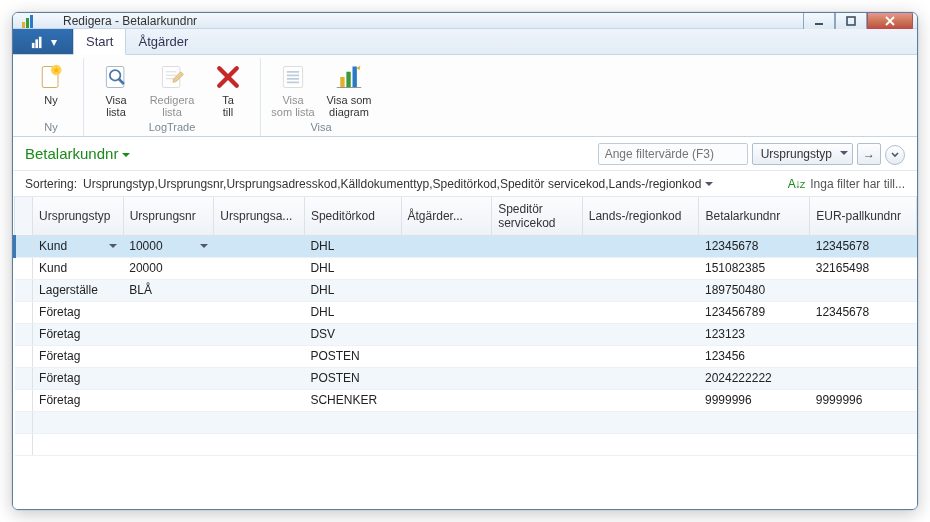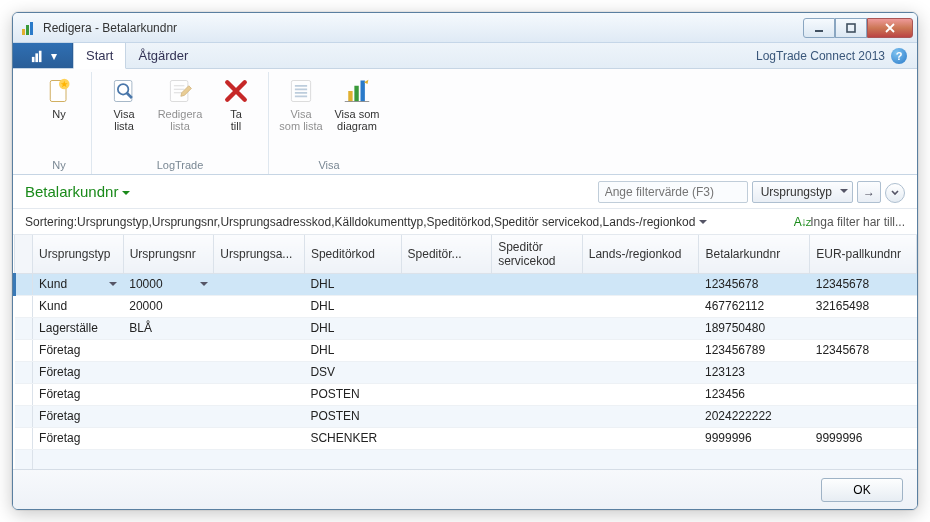--- a/index.html
+++ b/index.html
@@ -16,26 +16,27 @@
     border: 1px solid #5a7fa0;
     border-radius: 6px;
     box-shadow: 0 4px 18px rgba(0,0,0,0.22), 0 0 0 1px rgba(0,0,0,0.05);
     display: flex;
     flex-direction: column;
     overflow: hidden;
     background: linear-gradient(#eaf1f8,#d8e4f0 28px,#fff 29px);
   }
   
   .titlebar {
-    height: 30px;
+    height: 16px;
     display: flex;
     align-items: center;
     padding: 0 4px 0 8px;
     background: linear-gradient(#f5f9fd,#dfeaf5);
     border-bottom: 1px solid #c5d6e8;
+    gap: 20px;
   }
   .titlebar .app-icon { width:16px; height:16px; margin-right:6px; }
   .titlebar .title { flex:1; color:#333; font-size:12px; }
   .win-btns { display:flex; gap:0; }
   .win-btn {
     width:32px; height:20px;
     border:1px solid #8aa6c1;
     background: linear-gradient(#f6fafe,#dce8f3);
     display:flex; align-items:center; justify-content:center;
     font-size:11px; color:#405060;
@@ -78,25 +79,25 @@
     color:#3a577a; font-size:12px;
   }
   .help-icon {
     width:16px; height:16px; border-radius:50%;
     background:radial-gradient(circle at 35% 30%, #7fc3f0,#2a7ac9);
     color:#fff; font-weight:bold; font-size:11px;
     display:flex; align-items:center; justify-content:center;
   }
   
   .ribbon {
-    height:106px;
+    height:82px;
     background:#fdfdfe;
     border-bottom:1px solid #c6d5e4;
     display:flex;
-    padding:3px 6px 0 14px;
+    padding:3px 6px 0 6px;
   }
   .rgroup {
     display:flex; flex-direction:column;
     border-right:1px solid #dfe7ef;
     padding:0 6px;
   }
   .rgroup:last-child { border-right:none; }
   .rgroup-btns { display:flex; gap:4px; flex:1; }
   .rgroup-title {
     text-align:center; font-size:11px; color:#7a8894; padding:2px 0 3px;
@@ -151,21 +152,21 @@
   .chev-circle {
     width:20px; height:20px; border:1px solid #aebfd0; border-radius:50%;
     background:linear-gradient(#fff,#e5ecf3);
     display:flex; align-items:center; justify-content:center;
   }
   
   .sortbar {
     height:26px;
     display:flex; align-items:center;
     padding:0 12px;
-    gap:0;
+    gap:6px;
     border-bottom:1px solid #e4e9ef;
     font-size:12px; color:#333;
     white-space:nowrap;
   }
   .sortbar .keys { flex:1; overflow:hidden; text-overflow:ellipsis; color:#333; }
   .sortbar .keys::after { content:""; display:inline-block; margin-left:4px; border:4px solid transparent; border-top-color:#556; transform:translateY(2px); }
   .sort-icon { color:#1a8a1a; font-size:12px; letter-spacing:-1px; }
   .nofilter { color:#555; }
   
   .grid-wrap { flex:1; overflow:hidden; background:#fff; }
@@ -243,24 +244,20 @@
     <div class="file-btn">
       <svg width="20" height="14" viewBox="0 0 16 16">
           <rect x="1" y="9" width="3" height="6" fill="#fff"></rect>
           <rect x="5" y="5" width="3" height="10" fill="#fff"></rect>
           <rect x="9" y="2" width="3" height="13" fill="#fff"></rect>
         </svg>
       <span style="margin-left:3px;color:#fff;">▾</span>
     </div>
     <div class="rtab active">Start</div>
     <div class="rtab">Åtgärder</div>
-    <div class="brand">
-      <span>LogTrade Connect 2013</span>
-      <span class="help-icon">?</span>
-    </div>
   </div>
 
   <div class="ribbon">
     <div class="rgroup">
       <div class="rgroup-btns">
         <div class="rbtn">
           <span class="ricon">
             <svg viewBox="0 0 32 32">
                 <rect x="6" y="4" width="18" height="24" rx="2" fill="#fff" stroke="#caa44a"></rect>
                 <circle cx="22" cy="8" r="6" fill="#ffd257"></circle>
@@ -378,21 +375,21 @@
           <col style="width:110px">
           <col style="width:106px">
       </colgroup>
       <thead>
           <tr id="grid-head">
             <th class="sel"></th>
             <th>Ursprungstyp</th>
             <th>Ursprungsnr</th>
             <th>Ursprungsa...</th>
             <th>Speditörkod</th>
-            <th>Speditör...</th>
+            <th>Åtgärder...</th>
             <th>Speditör servicekod</th>
             <th>Lands-/regionkod</th>
             <th>Betalarkundnr</th>
             <th>EUR-pallkundnr</th>
           </tr>
         </thead>
       <tbody id="grid-body">
           <tr class="selected">
             <td class="sel"></td>
             <td class="cell-dd">Kund</td>
@@ -407,21 +404,21 @@
           </tr>
           <tr class="odd">
             <td class="sel"></td>
             <td>Kund</td>
             <td>20000</td>
             <td></td>
             <td>DHL</td>
             <td></td>
             <td></td>
             <td></td>
-            <td>467762112</td>
+            <td>151082385</td>
             <td>32165498</td>
           </tr>
           <tr class="even">
             <td class="sel"></td>
             <td>Lagerställe</td>
             <td>BLÅ</td>
             <td></td>
             <td>DHL</td>
             <td></td>
             <td></td>
@@ -510,17 +507,14 @@
             <td>&nbsp;</td>
             <td>&nbsp;</td>
             <td>&nbsp;</td>
             <td>&nbsp;</td>
             <td>&nbsp;</td>
           </tr>
         </tbody>
     </table>
   </div>
 
-  <div class="okbar">
-    <button class="ok-btn">OK</button>
-  </div>
 
 </div>
 
 </body></html>

